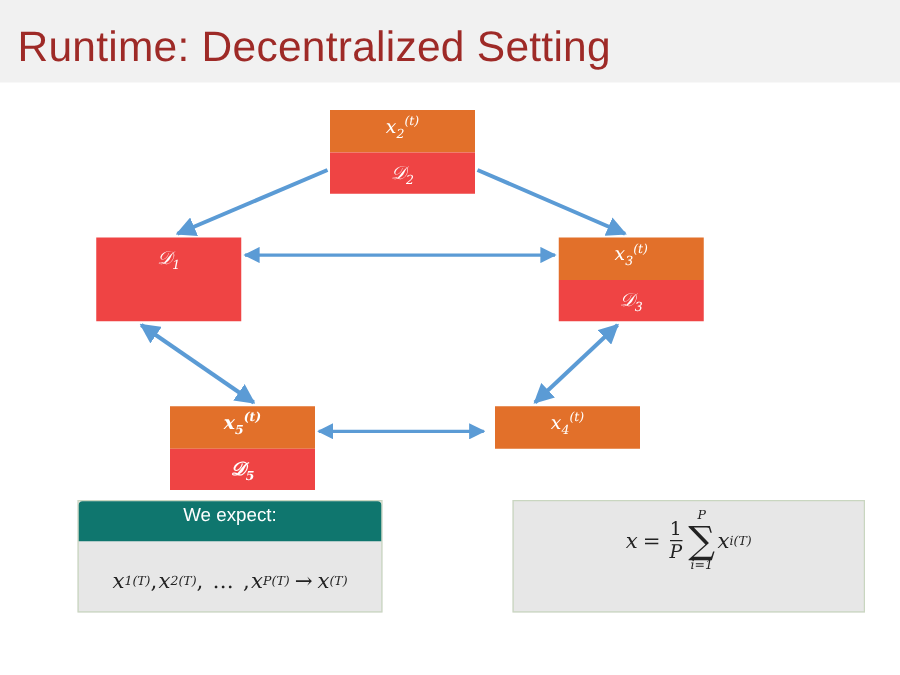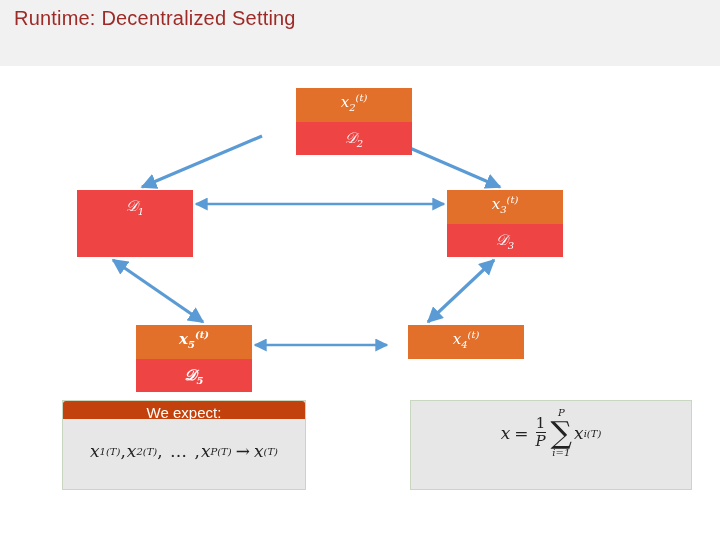--- a/index.html
+++ b/index.html
@@ -19,22 +19,22 @@
   #title-band {
     position: absolute;
     left: 0; top: 0;
     width: 720px;
     height: 66px;
     background: #f1f1f1;
   }
   #page-title {
     position: absolute;
     left: 14px;
-    top: 7px;
-    font-size: 20px;
+    top: 19px;
+    font-size: 34px;
     color: #9E2A27;
     letter-spacing: 0.2px;
     white-space: nowrap;
   }
 
   
   #diagram {
     position: absolute;
     left: 0; top: 66px;
     width: 720px;
@@ -91,40 +91,40 @@
     font-size: 10px;
     vertical-align: sub;
     font-style: italic;
   }
   .cal {
     font-family: "DejaVu Serif", serif;
     font-style: italic;
   }
 
   
-  #node-2 { left: 264px; top: 22px; margin-left: 32px; }
+  #node-2 { left: 264px; top: 22px; }
   #node-1 { left: 77px;  top: 124px; }
   #node-3 { left: 447px; top: 124px; }
   #node-5 { left: 136px; top: 259px; font-weight: bold; }
-  #node-4 { left: 408px; top: 259px; }
+  #node-4 { left: 396px; top: 259px; }
 
   
   .callout {
     position: absolute;
     background: #E7E7E7;
     border: 1px solid #C9D6C0;
     box-sizing: border-box;
   }
   .callout .cap {
-    background: #c2410c;
+    background: #0f766e;
     color: #ffffff;
     text-align: center;
     font-size: 15px;
     line-height: 24px;
-    height: 18px;
+    height: 32px;
     border-radius: 3px 3px 0 0;
     white-space: nowrap;
     overflow: hidden;
   }
   .callout .body {
     position: relative;
     height: calc(100% - 24px);
     display: flex;
     align-items: center;
     justify-content: center;

